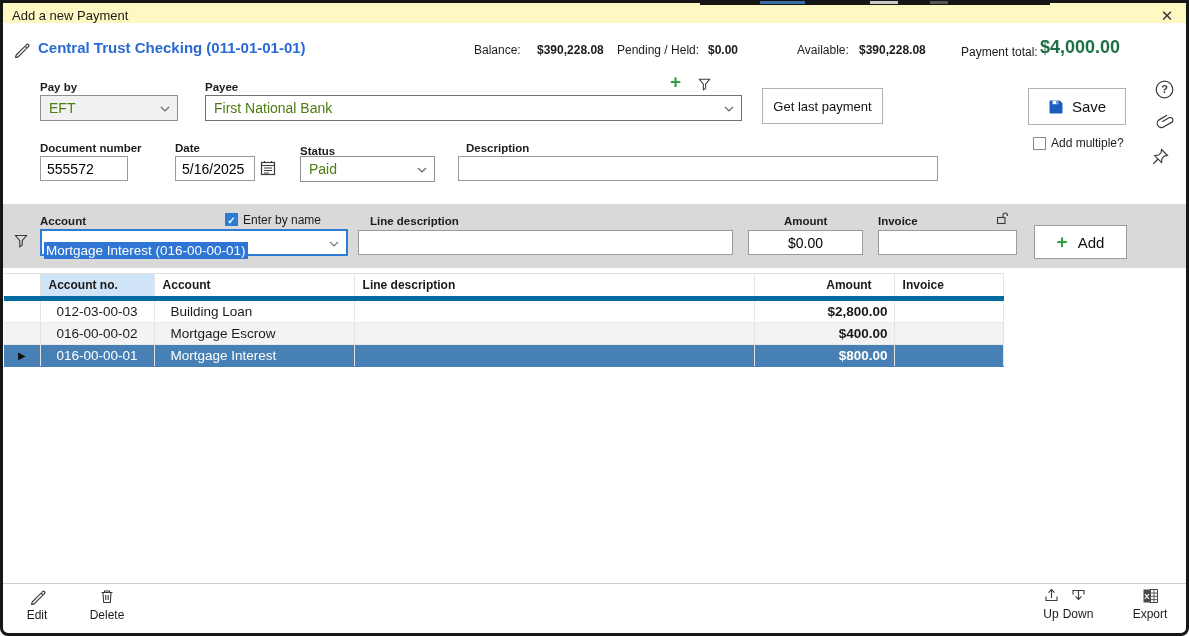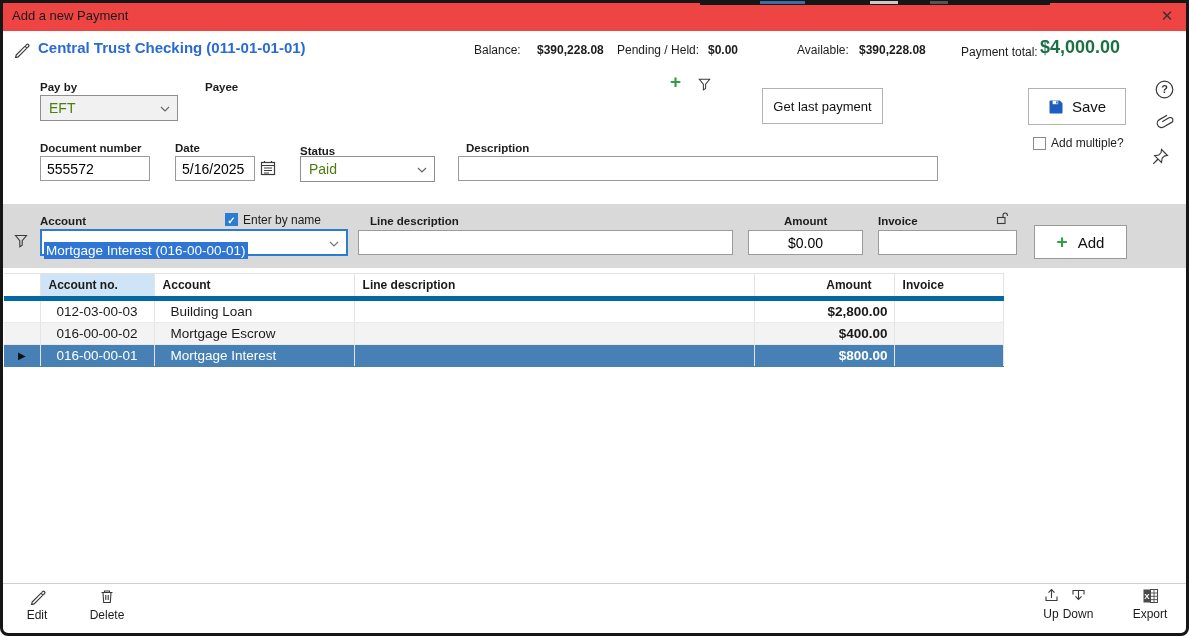--- a/index.html
+++ b/index.html
@@ -1,21 +1,21 @@
 <!DOCTYPE html>
 <html><head>
 <meta charset="utf-8">
 <style>
   html,body{margin:0;padding:0;background:#fff;}
   #app{position:relative;width:1189px;height:636px;font-family:"Liberation Sans",sans-serif;background:#fff;overflow:hidden;}
   .abs{position:absolute;}
   .frame-border{position:absolute;inset:0;border:3px solid #161616;border-radius:0 0 8px 8px;pointer-events:none;z-index:50;}
   .bg-sliver{position:absolute;top:0;left:700px;width:350px;height:5px;background:#161616;z-index:60;}
   .bg-sliver i{position:absolute;top:1px;height:3px;display:block;}
-  .titlebar{position:absolute;top:0;left:0;right:0;height:31px;background:#ef4444;padding-left:45px;}
+  .titlebar{position:absolute;top:0;left:0;right:0;height:23px;background:#fef9c3;padding-left:45px;}
   .title-text{position:absolute;left:12px;top:8px;font-size:13px;color:#1b1b1b;}
   .close-x{position:absolute;left:1157px;top:7px;font-size:15px;color:#333;cursor:pointer;width:20px;text-align:center;}
   .lbl{position:absolute;font-size:11.5px;font-weight:bold;color:#1c1c1c;}
   .small{font-size:12px;color:#1c1c1c;}
   .txt{position:absolute;border:1px solid #9b9b9b;background:#fff;font:14px "Liberation Sans",sans-serif;padding:0 6px;box-sizing:border-box;height:25px;outline:none;}
   .select{position:absolute;border:1px solid #8f8f8f;background:#fff;box-sizing:border-box;display:flex;align-items:center;padding:0 22px 0 8px;font-size:14px;color:#4d7c0f;cursor:pointer;}
   .select.gray{background:#f1f1f1;}
   .chev{position:absolute;right:7px;top:50%;margin-top:-2px;}
   .btn{position:absolute;background:#fff;border:1px solid #b2b2b2;box-sizing:border-box;display:flex;align-items:center;justify-content:center;gap:8px;font-size:13px;color:#111;cursor:pointer;}
   .band{position:absolute;left:0;right:0;top:204px;height:64px;background:#d9d9d9;}
@@ -76,20 +76,26 @@
     <svg class="chev ic" width="10" height="6" viewBox="0 0 10 6">
         <path d="M1 1l4 4 4-4" fill="none" stroke="#666" stroke-width="1.2"></path>
       </svg>
   </div>
 
   <div class="lbl" style="left:205px;top:81px;">Payee</div>
   <div class="abs plus" style="left:670px;top:74px;">+</div>
   <svg class="ic abs side-icon" style="left:697px;top:77px;" width="15" height="15" viewBox="0 0 16 16">
       <path d="M2.5 2.5h11l-4.3 5.2v4.6l-2.4 1.4V7.7z" fill="none" stroke="#3a3a3a" stroke-width="1.1"></path>
     </svg>
+  <div class="select" style="left:205px;top:95px;width:537px;height:26px;border-color:#707070;">
+    <span>First National Bank</span>
+    <svg class="chev ic" width="10" height="6" viewBox="0 0 10 6">
+        <path d="M1 1l4 4 4-4" fill="none" stroke="#666" stroke-width="1.2"></path>
+      </svg>
+  </div>
 
   <button class="btn" style="left:1028px;top:88px;width:98px;height:37px;font-size:15px;">
     <svg class="ic" width="16" height="16" viewBox="0 0 16 16">
       <path d="M1.5 2.5a1 1 0 0 1 1-1h9.2l2.8 2.8v9.2a1 1 0 0 1-1 1h-11a1 1 0 0 1-1-1z" fill="#1d5dbf"></path>
       <rect x="4.6" y="1.8" width="5.6" height="3.4" fill="#fff"></rect>
         <rect x="8.2" y="2.3" width="1.5" height="2.3" fill="#1d5dbf"></rect>
     </svg>
     <span>Save</span>
   </button>
 
@@ -104,21 +110,21 @@
       <text x="9.5" y="13.4" font-size="11" font-weight="bold" text-anchor="middle" fill="#3a3a3a" font-family="Liberation Sans, sans-serif">?</text>
     </svg>
   <svg class="ic side-icon" style="left:1156px;top:113px;transform:rotate(15deg);" width="18" height="20" viewBox="0 0 18 20">
       <path d="M6 9.5l5.5-5.5a2.6 2.6 0 0 1 3.7 3.7l-6.5 6.5a4.2 4.2 0 0 1-6-6L9 2" fill="none" stroke="#3a3a3a" stroke-width="1.2"></path>
     </svg>
   <svg class="ic side-icon" style="left:1150px;top:147px;" width="20" height="20" viewBox="0 0 20 20">
       <path d="M11.5 2.5l6 6-3.2.6-2.2 2.2-.6 4.2-3.3-3.3-4.9 4.6 4.6-4.9-3.3-3.3 4.2-.6 2.2-2.2z" fill="none" stroke="#3a3a3a" stroke-width="1.1"></path>
     </svg>
 
   <div class="lbl" style="left:40px;top:142px;">Document number</div>
-  <input class="txt" style="left: 40px; top: 156px; width: 110px;" value="555572">
+  <input class="txt" style="left: 40px; top: 156px; width: 88px;" value="555572">
   <div class="lbl" style="left:175px;top:142px;">Date</div>
   <input class="txt" style="left: 175px; top: 156px; width: 80px;" value="5/16/2025">
   <svg class="ic abs side-icon" style="left:259px;top:159px;" width="18" height="18" viewBox="0 0 18 18">
       <rect x="2.5" y="3.5" width="13" height="12" fill="none" stroke="#3a3a3a" stroke-width="1.2"></rect>
       <path d="M2.5 6.5h13M5 9h8M5 11.5h8M5 14h5" stroke="#3a3a3a" stroke-width="1"></path>
       <path d="M5.5 2v2M12.5 2v2" stroke="#3a3a3a" stroke-width="1.2"></path>
     </svg>
   <div class="lbl" style="left:300px;top:145px;">Status</div>
   <div class="select" style="left:300px;top:156px;width:135px;height:26px;">
     <span>Paid</span>

